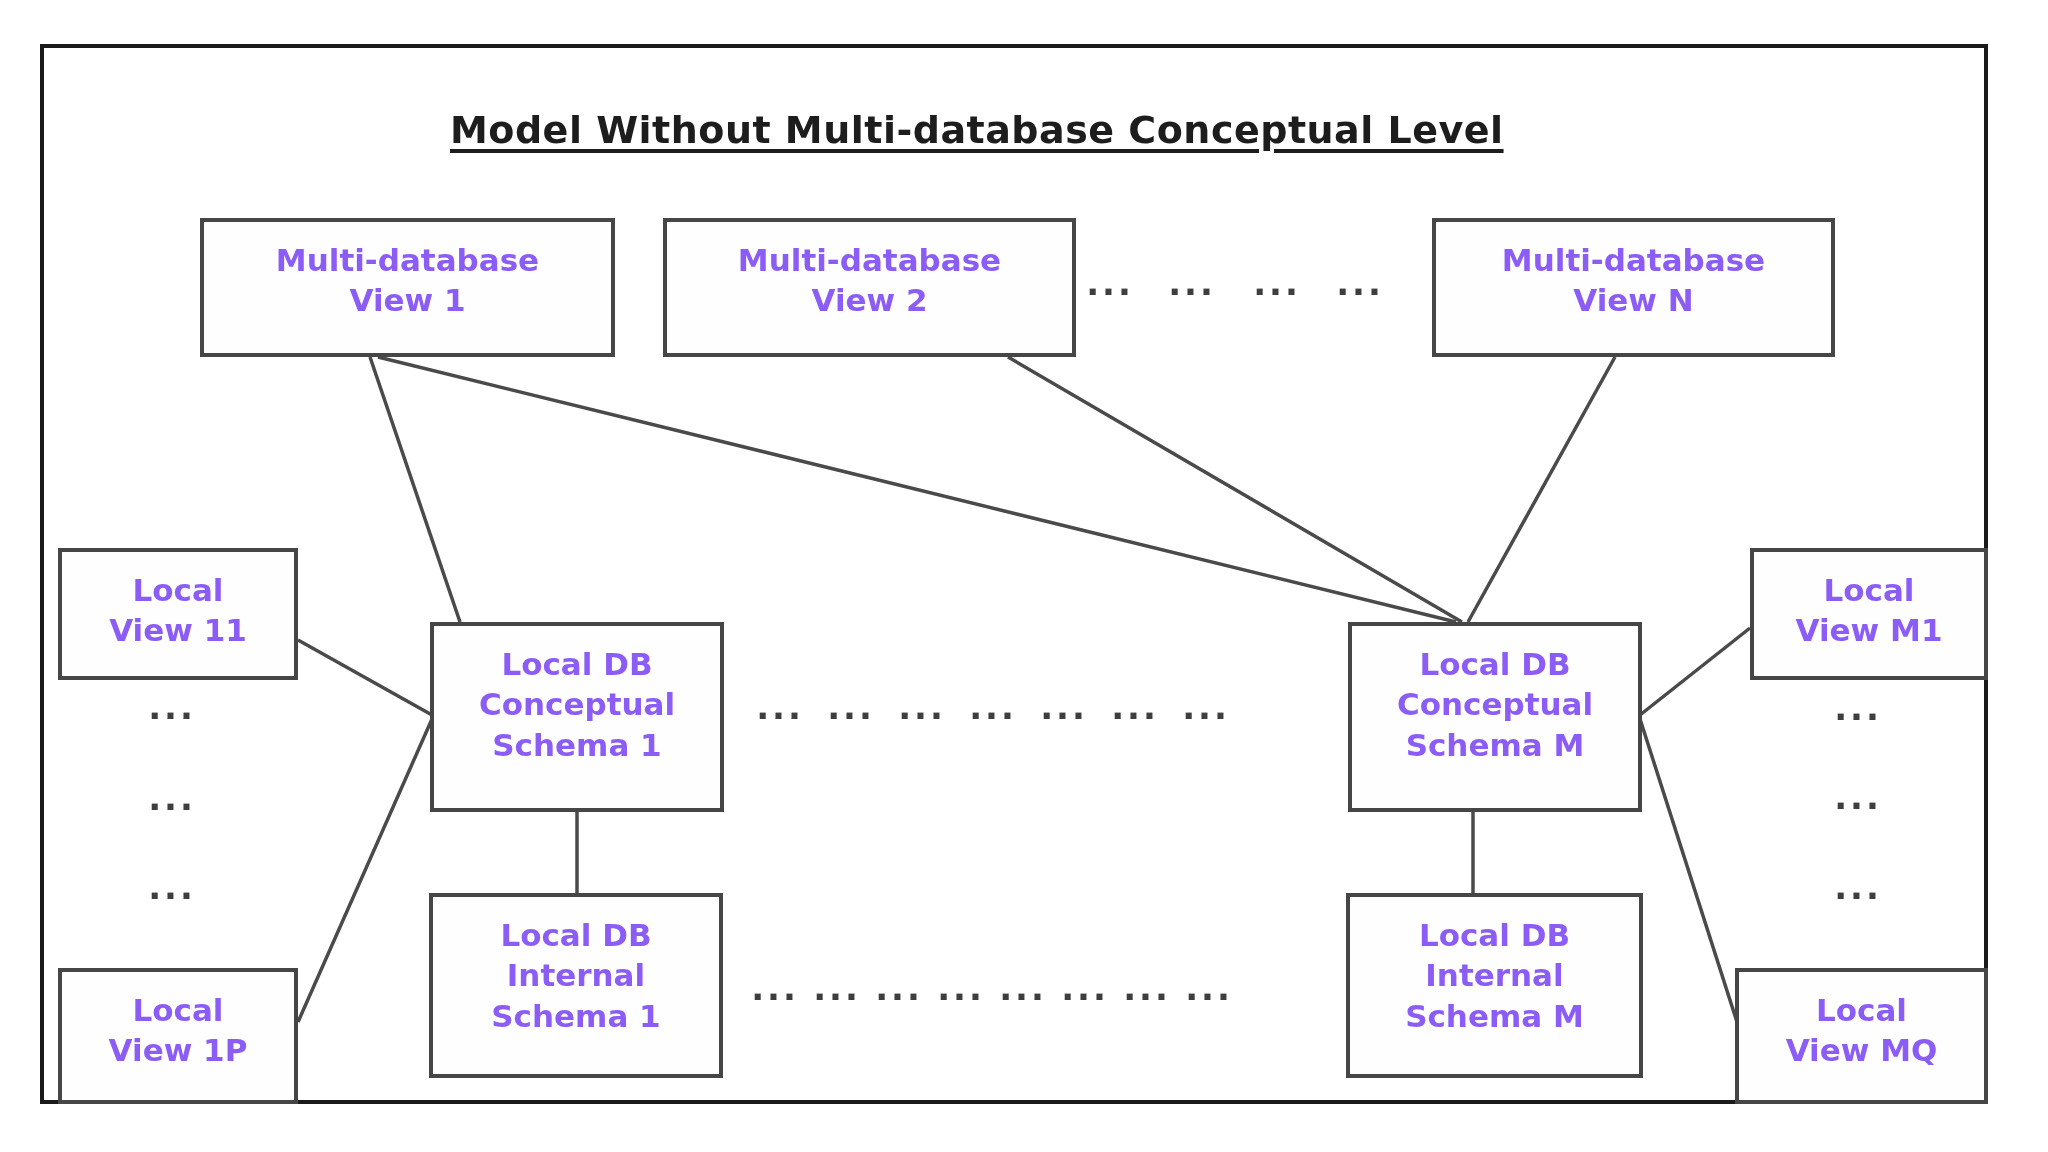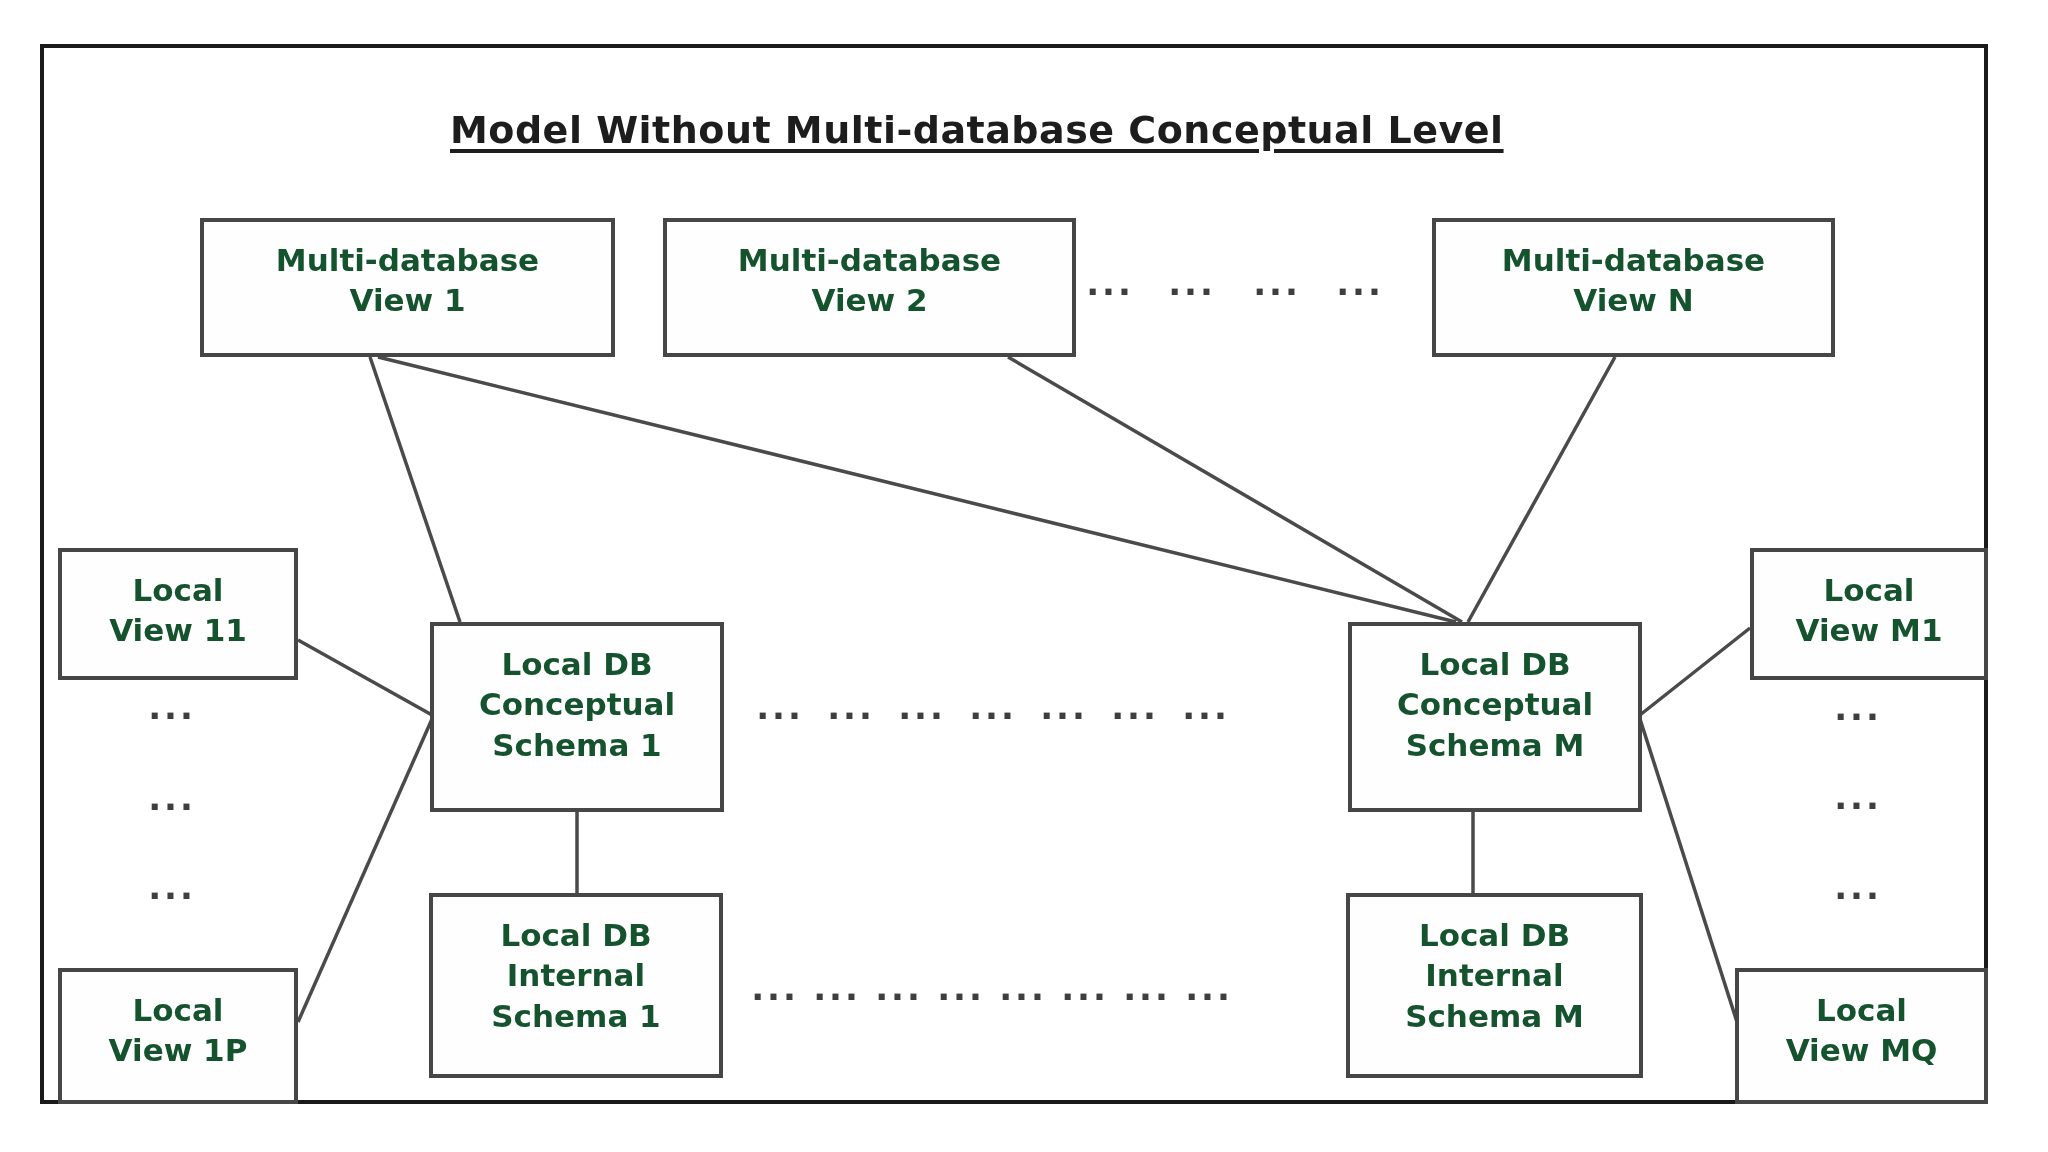--- a/index.html
+++ b/index.html
@@ -14,21 +14,21 @@
   .title{
     position:absolute;left:450px;top:108px;
     font-size:38px;font-weight:bold;color:#1d1d1d;letter-spacing:0.5px;
     text-decoration:underline;text-decoration-thickness:4px;text-underline-offset:6px;
     white-space:nowrap;
   }
   .edges{position:absolute;left:0;top:0;width:2048px;height:1152px;}
   .node{
     position:absolute;box-sizing:border-box;border:4px solid #464646;background:#fefefe;
     display:flex;align-items:flex-start;justify-content:center;text-align:center;
-    padding-top:18px;font-size:31px;font-weight:bold;line-height:1.3;color:#14532d;
+    padding-top:18px;font-size:31px;font-weight:bold;line-height:1.3;color:#8b5cf6;
     white-space:pre-line;
   }
   .dots{
     position:absolute;transform:translate(-50%,-80%);
     font-size:34px;font-weight:bold;letter-spacing:3px;color:#3e3e3e;line-height:1;
   }
 </style>
 </head>
 <body>
 

